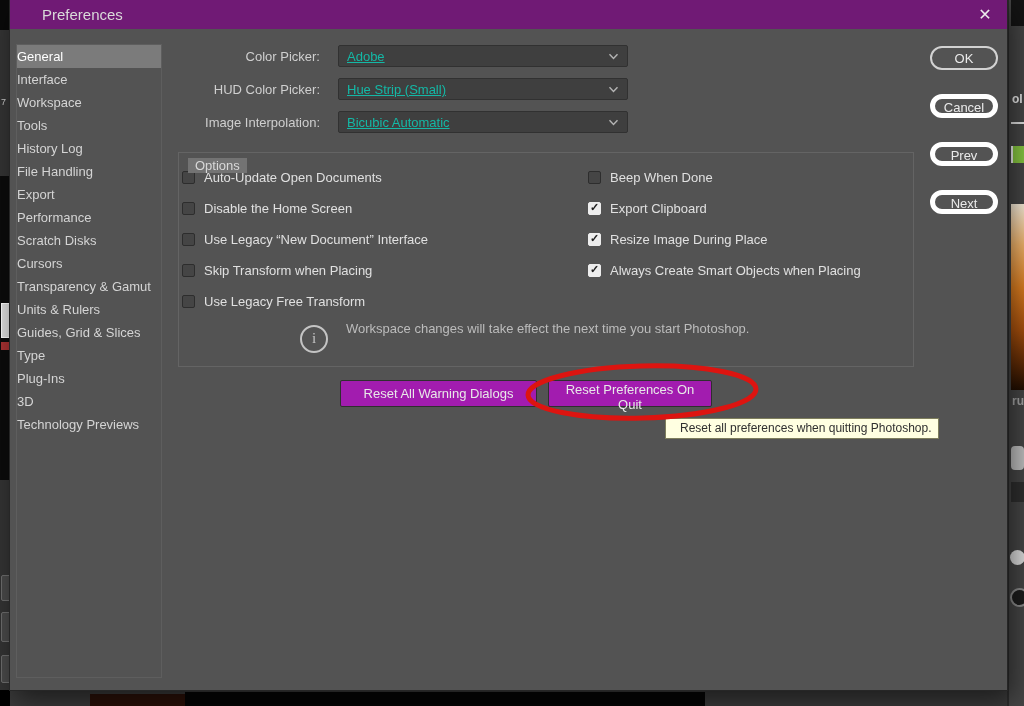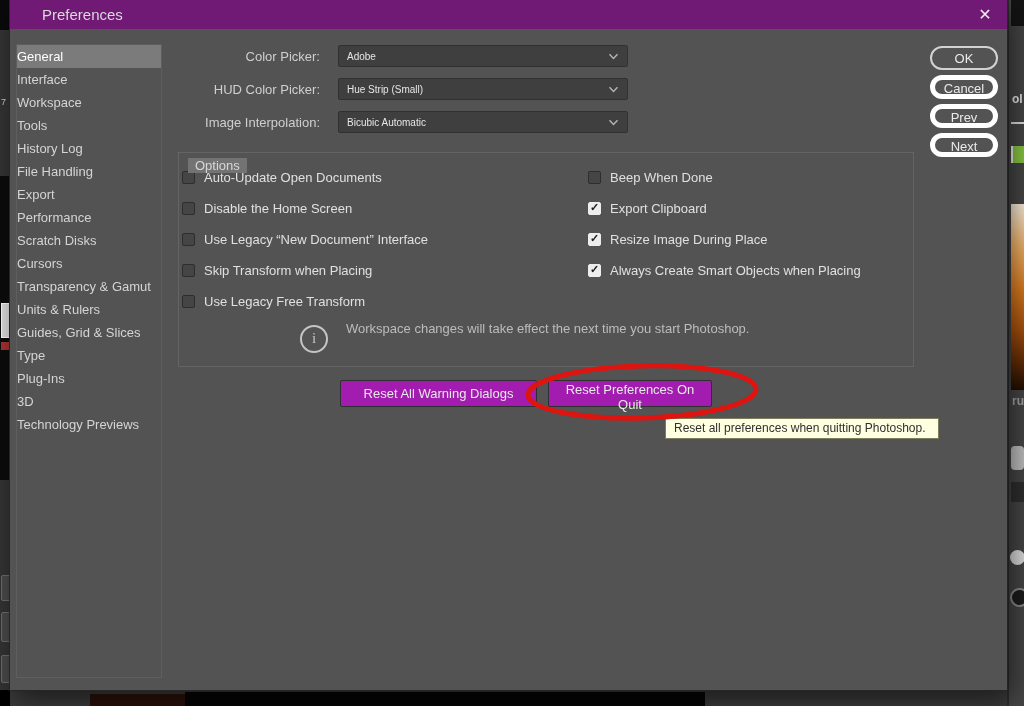--- a/index.html
+++ b/index.html
@@ -46,21 +46,21 @@
 
   .sidebar{position:absolute;left:6px;top:44px;width:146px;height:634px;border:1px solid #5e5e5e;box-sizing:border-box;}
   .side-item{height:23px;line-height:23px;font-size:13px;color:#d4d4d4;cursor:pointer;white-space:nowrap;}
   .side-item.selected{background:#7b7b7b;color:#ffffff;}
 
   .pickers{position:absolute;left:160px;top:45px;}
   .picker-row{display:flex;align-items:center;height:22px;margin-bottom:11px;}
   .picker-label{width:150px;text-align:right;margin-right:18px;font-size:13px;color:#cfcfcf;}
   .select{width:290px;height:22px;background:#3f3f3f;border:1px solid #313131;border-radius:2px;
     display:flex;align-items:center;box-sizing:border-box;padding:0 8px;cursor:pointer;}
-  .select-value{flex:1;font-size:10px;color:#e5e5e5;}
+  .select-value{flex:1;font-size:13px;color:#14b8a6;text-decoration:underline;}
 
   .options-box{position:absolute;left:168px;top:152px;width:734px;height:213px;border:1px solid #646464;}
   .options-legend{position:absolute;left:178px;top:158px;background:#737373;padding:0 7px;font-size:13px;color:#d8d8d8;z-index:2;}
 
   .opt-col{position:absolute;z-index:1;}
   .opt-col.left{left:172px;top:170px;}
   .opt-col.right{left:578px;top:170px;}
   .opt-row{display:flex;align-items:center;height:14px;margin-bottom:17px;cursor:pointer;white-space:nowrap;}
   .cb{width:13px;height:13px;background:#454545;border:1px solid #2d2d2d;border-radius:2px;
     margin-right:9px;box-sizing:border-box;position:relative;flex:0 0 13px;}
@@ -74,23 +74,23 @@
   .info-icon::after{content:"i";position:absolute;left:0;right:0;top:3px;text-align:center;
     font-size:15px;color:#c4c4c4;font-family:"Liberation Serif",serif;}
   .info-text{position:absolute;left:336px;top:321px;font-size:13px;color:#bcbcbc;}
 
   .action-btn{position:absolute;height:27px;background:#a21caf;border:1px solid #2f2f2f;border-radius:2px;
     color:#e8e8e8;font-size:13px;font-family:inherit;cursor:pointer;}
   .btn-warn{left:330px;top:380px;width:197px;}
   .btn-quit{left:538px;top:380px;width:164px;}
 
   .tooltip{position:absolute;left:655px;top:418px;width:274px;height:21px;background:#ffffe1;
-    border:1px solid #7d7d5c;box-sizing:border-box;font-size:12px;color:#303030;line-height:19px;padding-left:8px;white-space:nowrap;}
-
-  .dialog-btns{position:absolute;left:920px;top:46px;display:flex;flex-direction:column;gap:5px;align-items:center;}
+    border:1px solid #7d7d5c;box-sizing:border-box;font-size:12px;color:#303030;line-height:19px;padding-left:14px;white-space:nowrap;}
+
+  .dialog-btns{position:absolute;left:920px;top:46px;display:flex;flex-direction:column;gap:24px;align-items:center;}
   .pill{width:68px;height:24px;border-radius:12px;background:transparent;border:5px solid #ffffff;
     color:#eaeaea;font-size:13px;font-family:inherit;cursor:pointer;box-sizing:border-box;}
   .pill.primary{border:2px solid #d2d2d2;}
 
   .annotation{position:absolute;left:0;top:0;pointer-events:none;z-index:5;}
 </style>
 </head>
 <body>
 
 <div class="bg-left">

